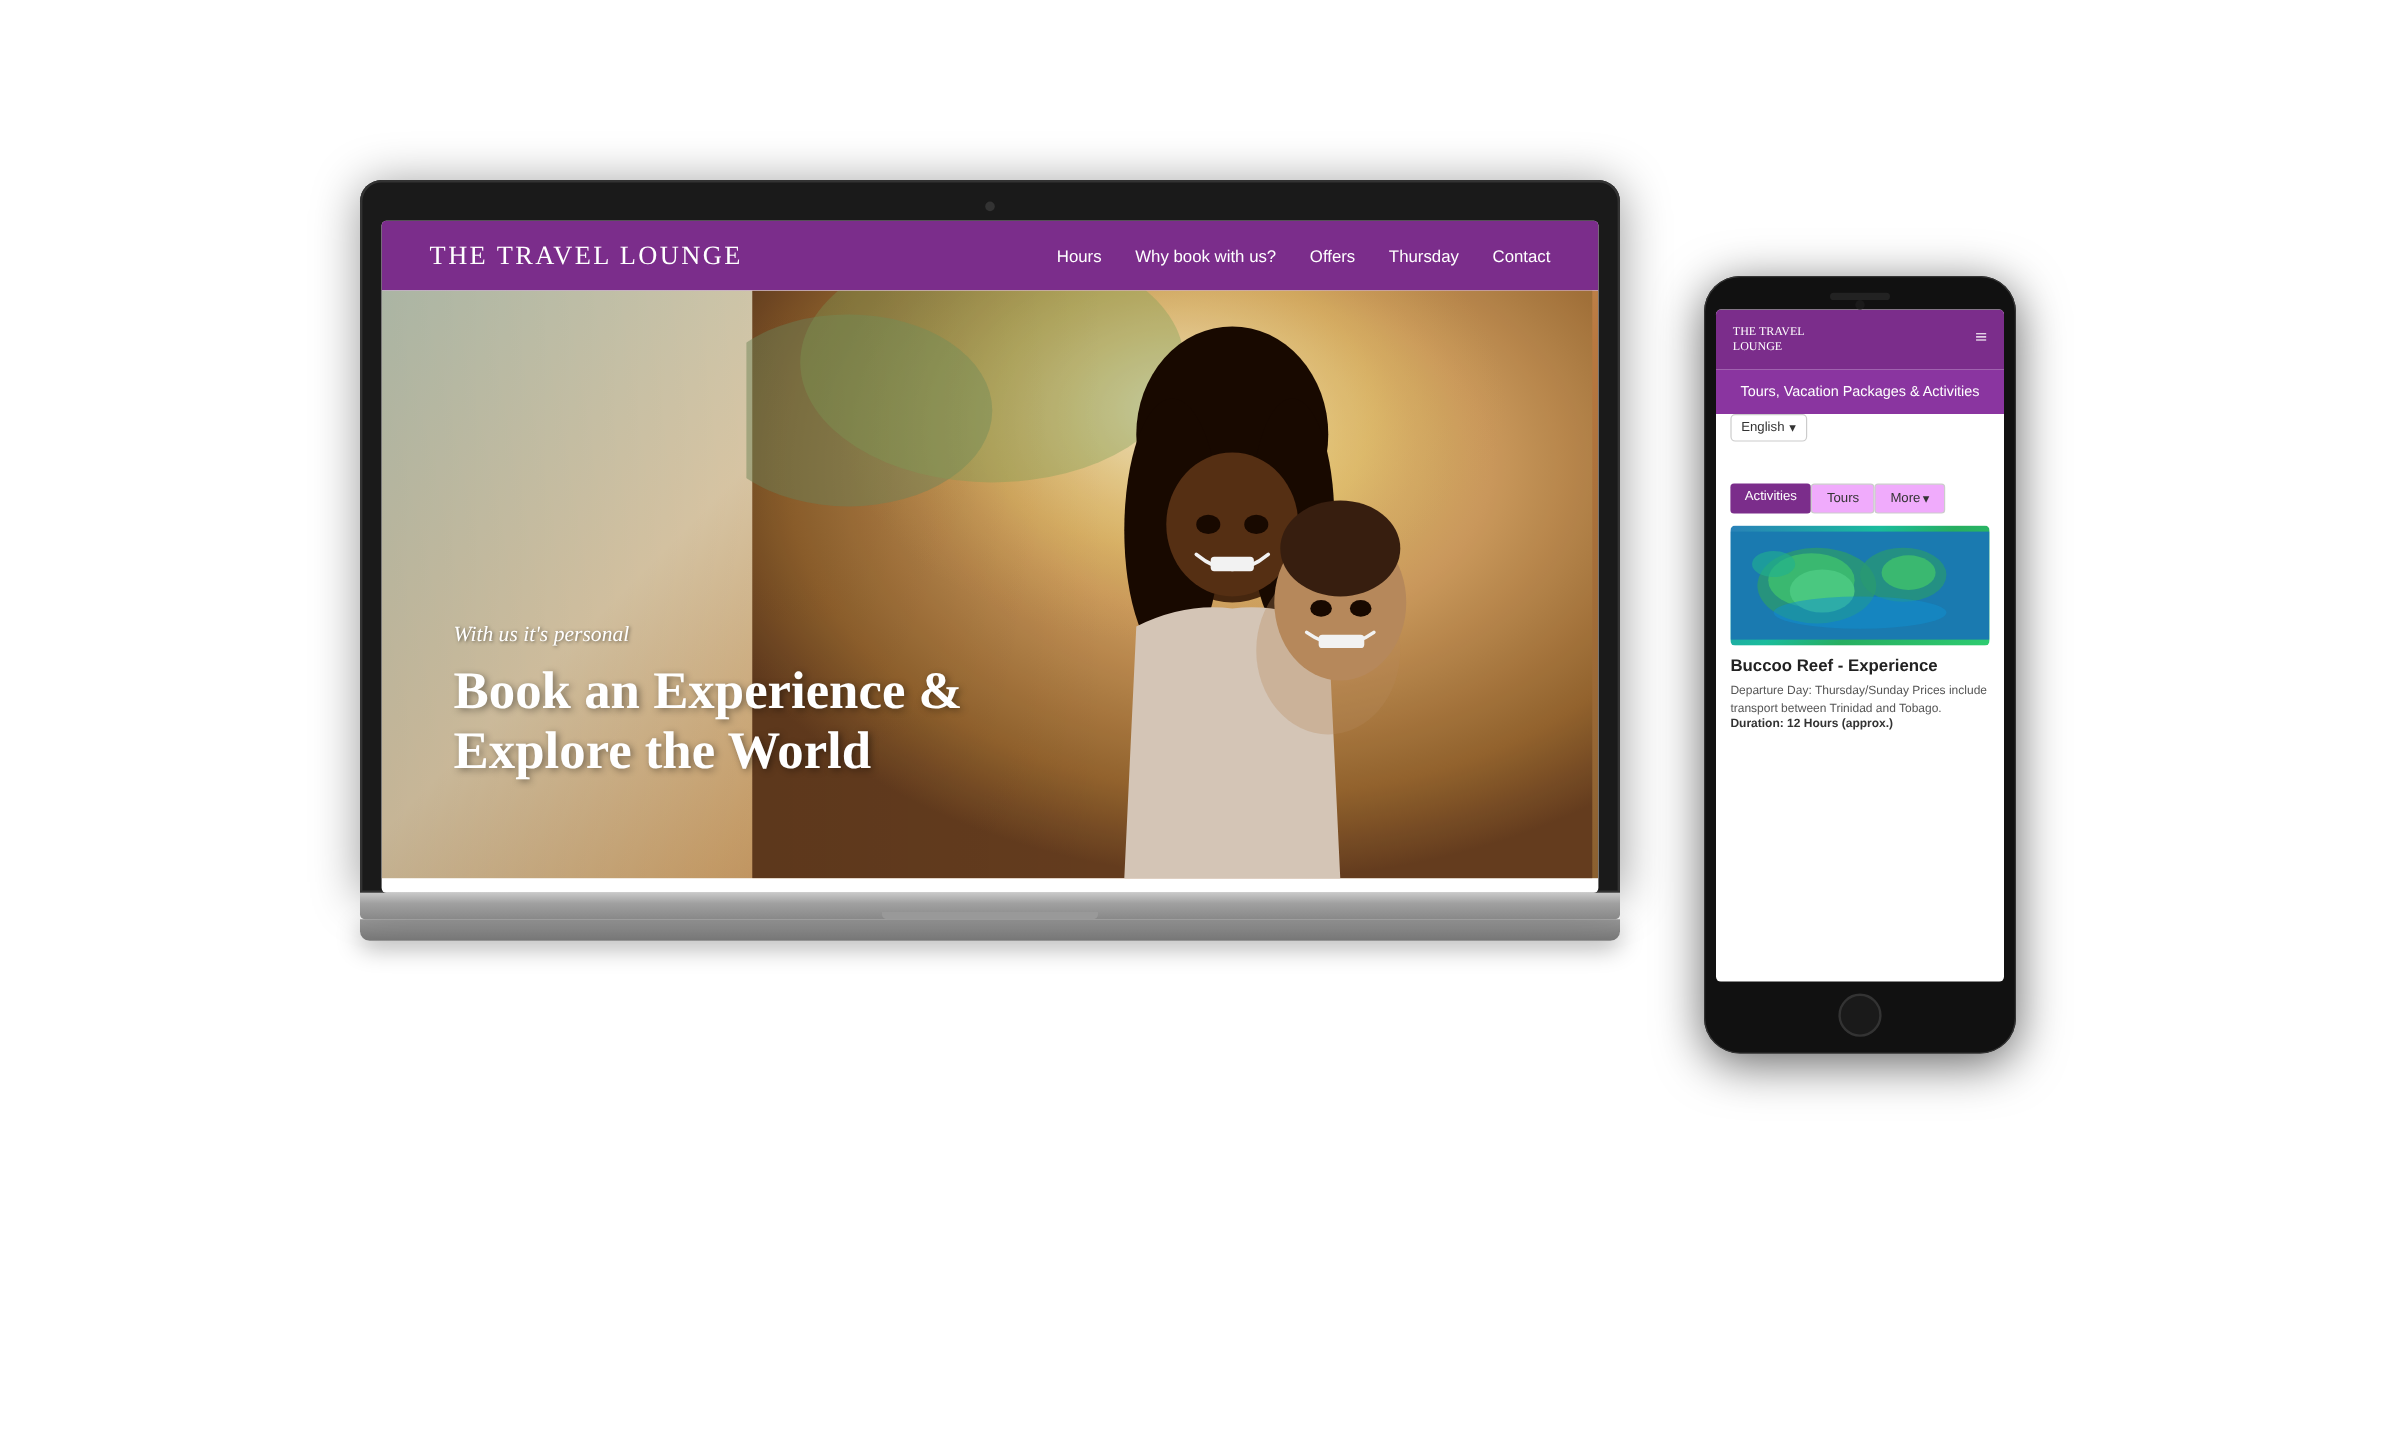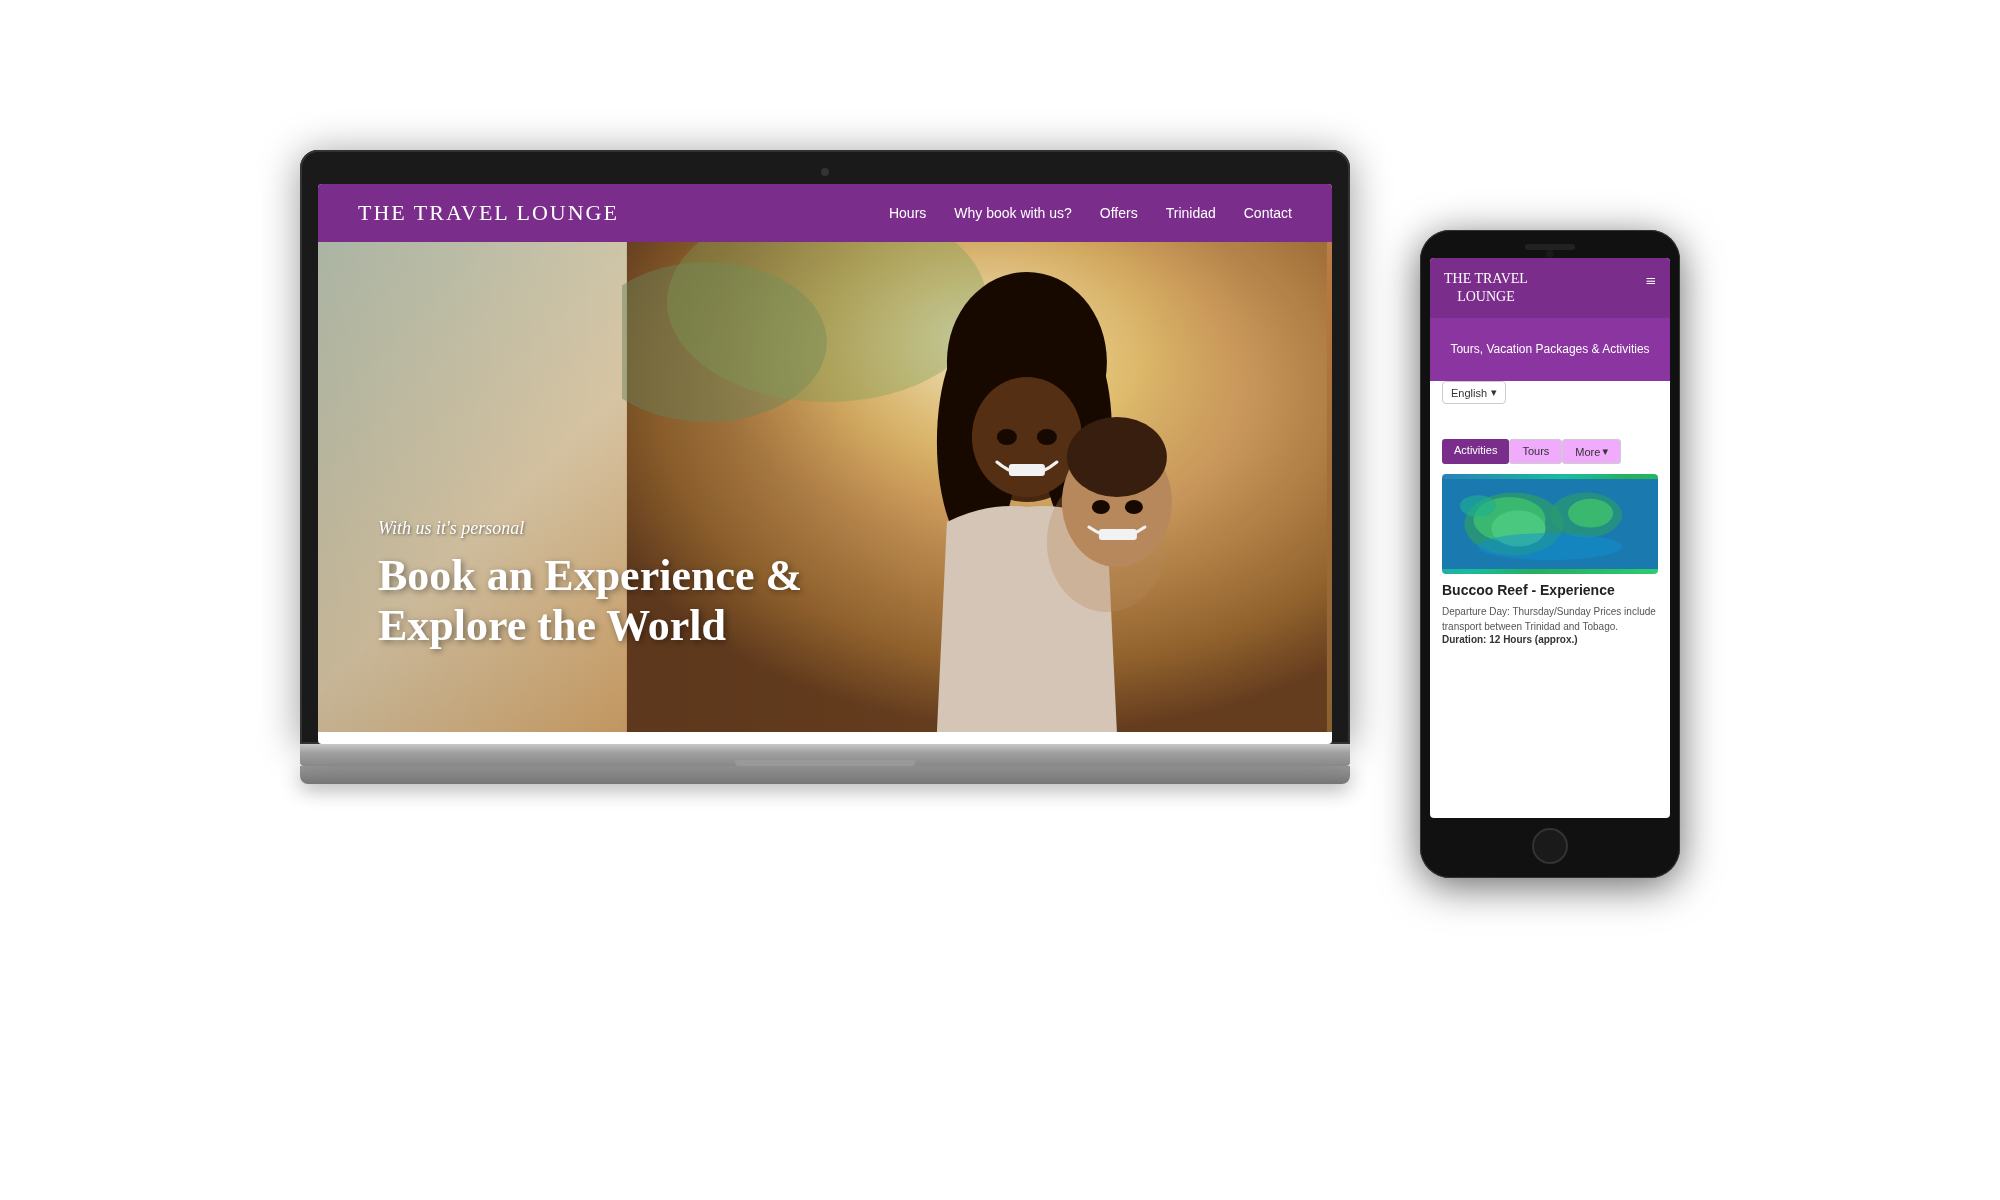--- a/index.html
+++ b/index.html
@@ -215,36 +215,35 @@
     .phone-header {
       background: #7b2d8b;
       padding: 12px 14px;
       display: flex;
       align-items: flex-start;
       justify-content: space-between;
     }
 
     .phone-logo {
       color: white;
-      font-size: 14px;
+      font-size: 10px;
       font-family: 'Georgia', serif;
       line-height: 1.3;
-      text-align: center;
     }
 
     .hamburger {
       color: white;
       font-size: 18px;
       line-height: 1;
       margin-top: 2px;
     }
 
     .phone-banner {
       background: #8a35a0;
-      padding: 23px 14px;
+      padding: 10px 14px;
       text-align: center;
     }
 
     .phone-banner-text {
       color: white;
       font-size: 12px;
       font-family: Arial, sans-serif;
       line-height: 1.4;
     }
 
@@ -344,21 +343,21 @@
     <div class="laptop-outer">
       <span class="laptop-camera"></span>
       <div class="laptop-screen">
 
         <div class="site-header">
           <div class="site-logo">THE TRAVEL LOUNGE</div>
           <nav class="site-nav">
             <a>Hours</a>
             <a>Why book with us?</a>
             <a>Offers</a>
-            <a>Trinidad</a>
+            <a>Thursday</a>
             <a>Contact</a>
           </nav>
         </div>
 
         <div class="site-hero">
           <div class="hero-bg"></div>
 
           <svg class="hero-people" viewBox="0 0 700 490" xmlns="http://www.w3.org/2000/svg">
             <defs>
               <radialGradient id="bgGrad" cx="60%" cy="30%" r="70%">

